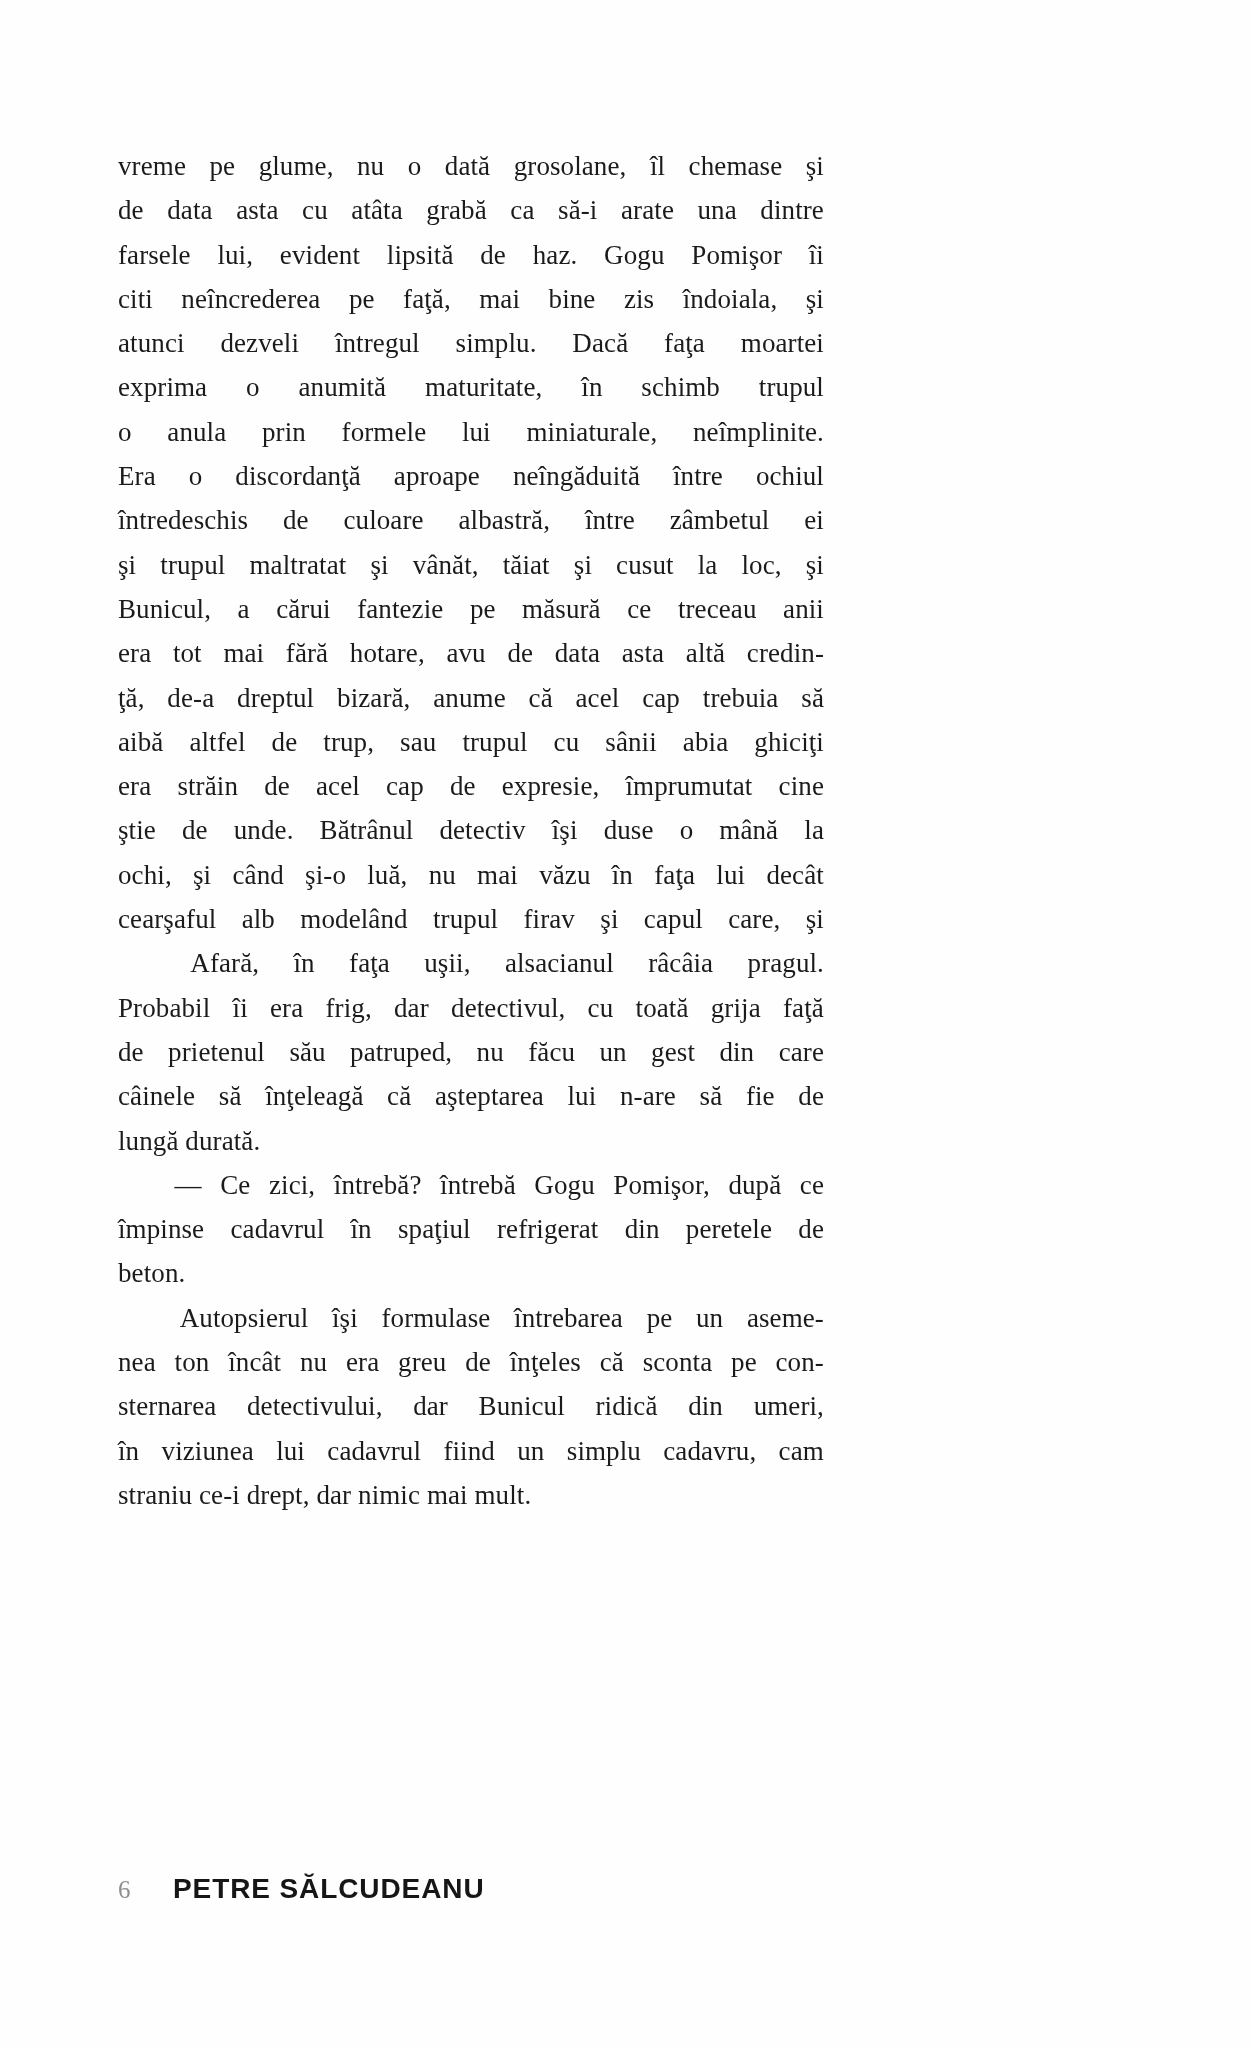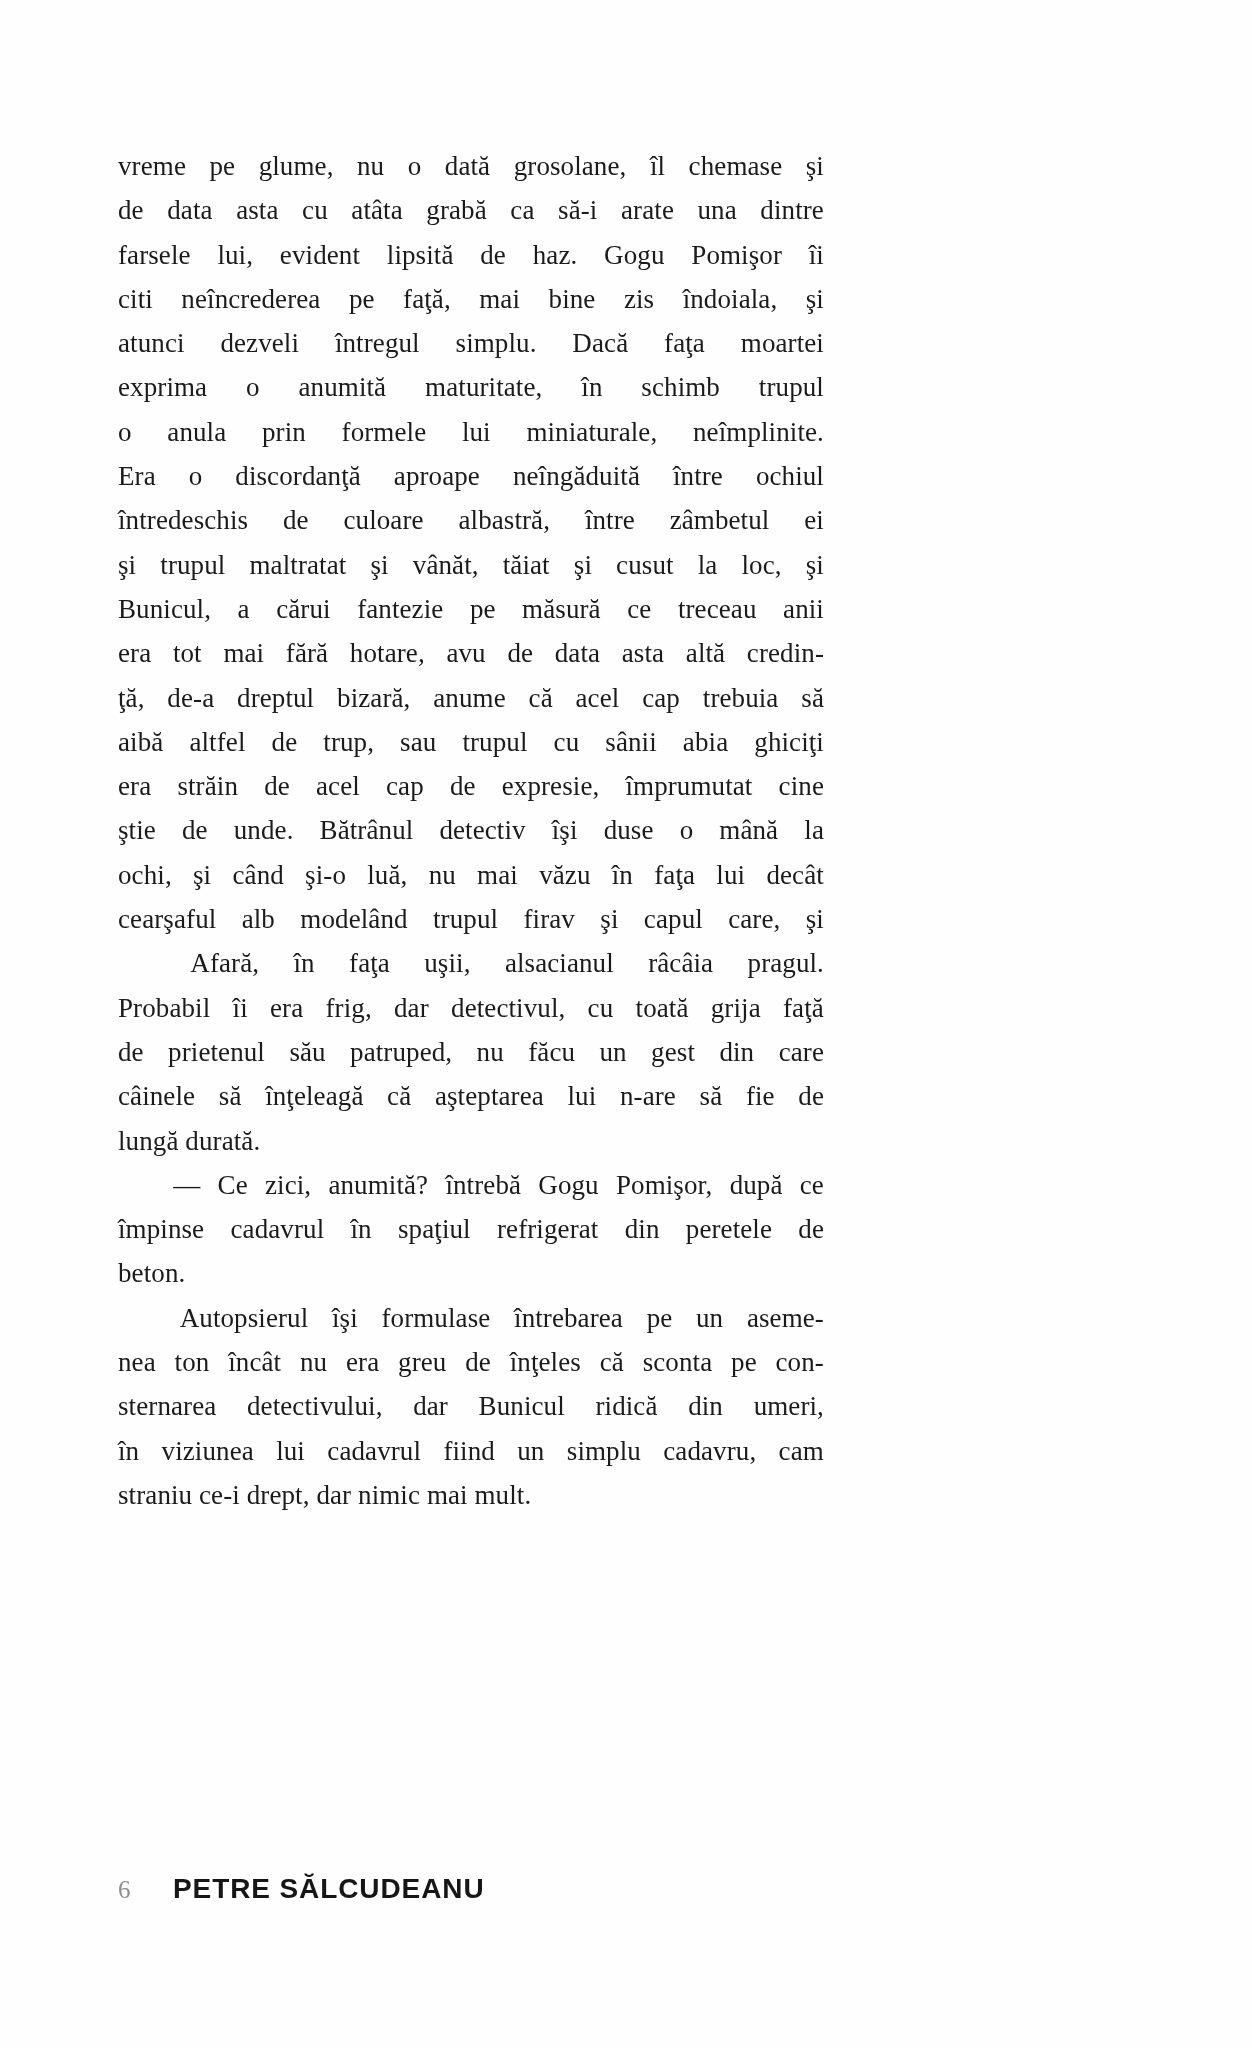--- a/index.html
+++ b/index.html
@@ -339,21 +339,21 @@
         </span>
         <span class="line"><span class="w">lungă durată.</span></span>
       </p>
 
     <p class="para">
         <span class="line justify">
           <span class="lead"></span>
           <span class="w">—</span>
           <span class="w">Ce</span>
           <span class="w">zici,</span>
-          <span class="w">anumită?</span>
+          <span class="w">întrebă?</span>
           <span class="w">întrebă</span>
           <span class="w">Gogu</span>
           <span class="w">Pomişor,</span>
           <span class="w">după</span>
           <span class="w">ce</span>
         </span>
         <span class="line justify">
           <span class="w">împinse</span>
           <span class="w">cadavrul</span>
           <span class="w">în</span>

